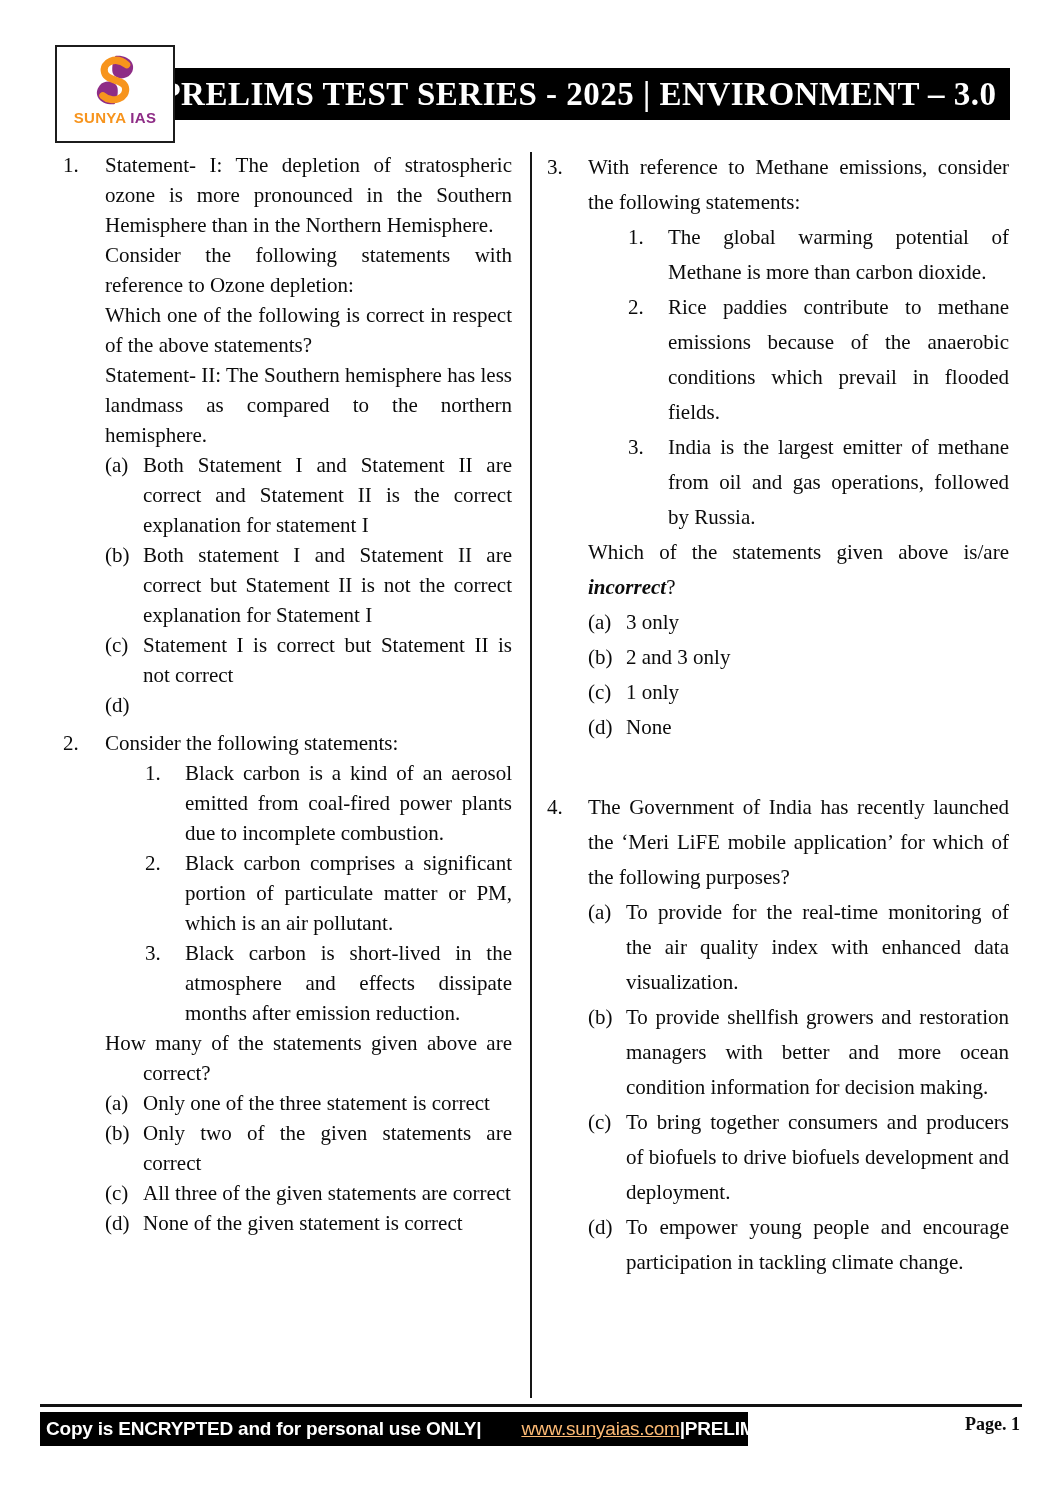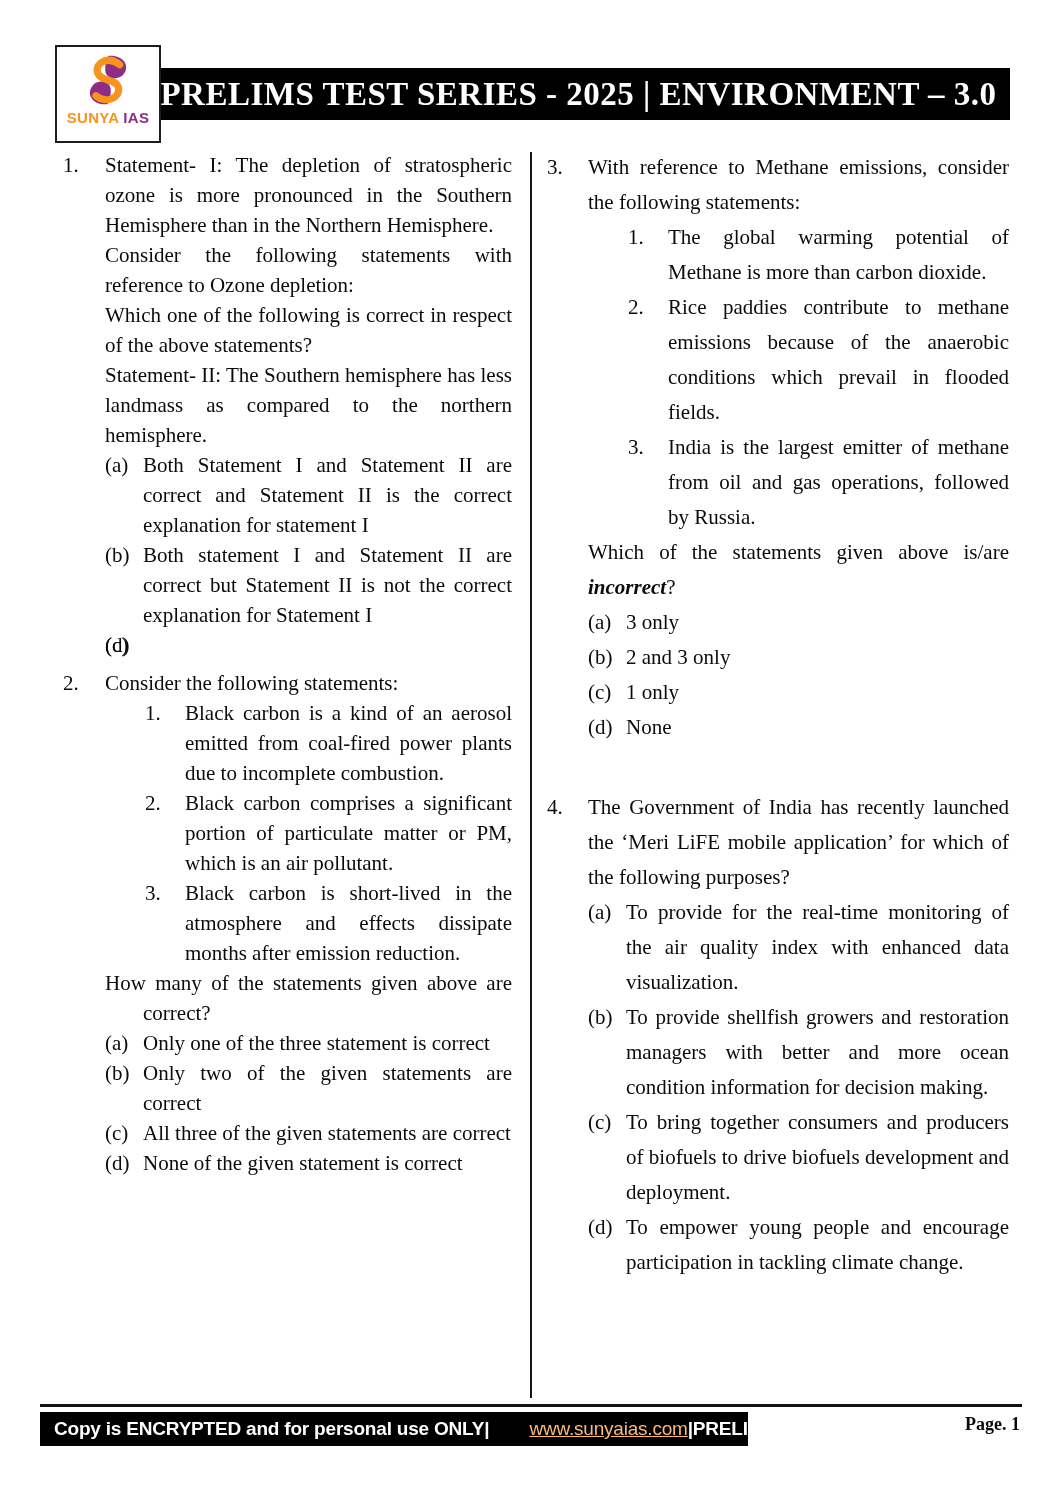--- a/index.html
+++ b/index.html
@@ -15,21 +15,21 @@
   
   .title-bar{
     position:absolute;left:147px;top:68px;width:863px;height:52px;
     background:#000;color:#fff;
     display:flex;align-items:center;justify-content:center;
   }
   .title-bar .title-text{
     font-size:33px;font-weight:bold;letter-spacing:.5px;white-space:nowrap;
   }
   .logo-box{
-    position:absolute;left:55px;top:45px;width:106px;height:98px;
+    position:absolute;left:55px;top:45px;width:120px;height:98px;
     background:#fff;border:2px solid #1c1c1c;box-sizing:border-box;
     display:flex;flex-direction:column;align-items:center;justify-content:flex-start;
     z-index:2;
   }
   .logo-box svg{margin-top:6px;}
   .logo-words{font-family:"Liberation Sans", sans-serif;font-weight:bold;font-size:15px;letter-spacing:.3px;margin-top:2px;white-space:nowrap;}
   .logo-sunya{color:#F7941D;}
   .logo-ias{color:#8E2C86;}
 
   
@@ -55,21 +55,21 @@
   .q2{margin-top:38px;}
   .q4{margin-top:45px;}
   .em-bold-italic{font-weight:bold;font-style:italic;}
 
   
   .footer-rule{position:absolute;left:40px;top:1404px;width:982px;height:3px;background:#111;}
   .footer-bar{
     position:absolute;left:40px;top:1412px;width:708px;height:34px;
     background:#000;color:#fff;
     display:flex;align-items:center;
-    padding-left:14px;box-sizing:border-box;
+    padding-left:6px;box-sizing:border-box;
     font-family:"Liberation Sans", sans-serif;font-weight:bold;font-size:19px;
     letter-spacing:-0.2px;white-space:nowrap;
   }
   .footer-link{color:#fdba74;text-decoration:underline;font-weight:normal;cursor:pointer;margin-left:40px;}
   .page-num{
     position:absolute;left:860px;top:1414px;width:160px;text-align:right;
     font-family:"Liberation Serif", serif;font-weight:bold;font-size:18px;color:#0b0b0b;
   }
 </style>
 </head>
@@ -107,20 +107,21 @@
       <div class="opt">
         <span class="opt-label">(a)</span>
         <span>Both Statement I and Statement II are correct and Statement II is the correct explanation for statement I</span>
       </div>
       <div class="opt">
         <span class="opt-label">(b)</span>
         <span>Both statement I and Statement II are correct but Statement II is not the correct explanation for Statement I</span>
       </div>
       <div class="opt">
         <span class="opt-label">(c)</span>
+        <span>Statement I is correct but Statement II is not correct</span>
       </div>
       <div class="opt">
         <span class="opt-label">(d)</span>
       </div>
     </div>
 
     <div class="q q2">
       <span class="q-num">2.</span>
       <p>Consider the following statements:</p>
       <div class="stmt">

